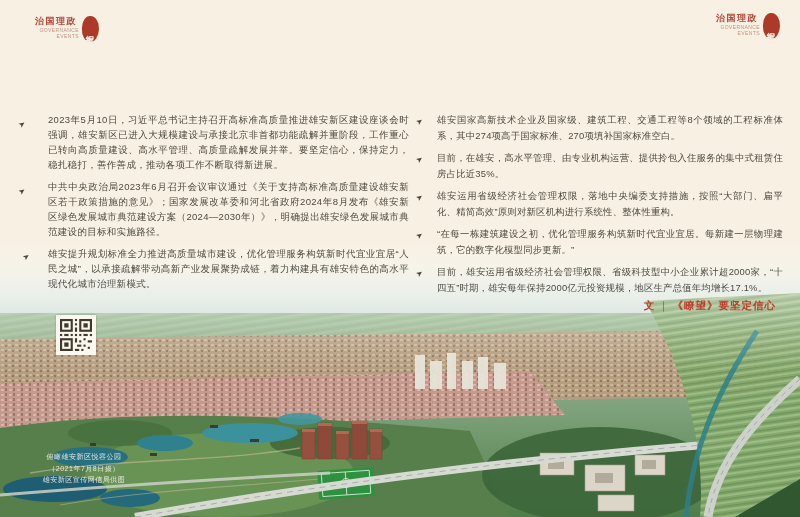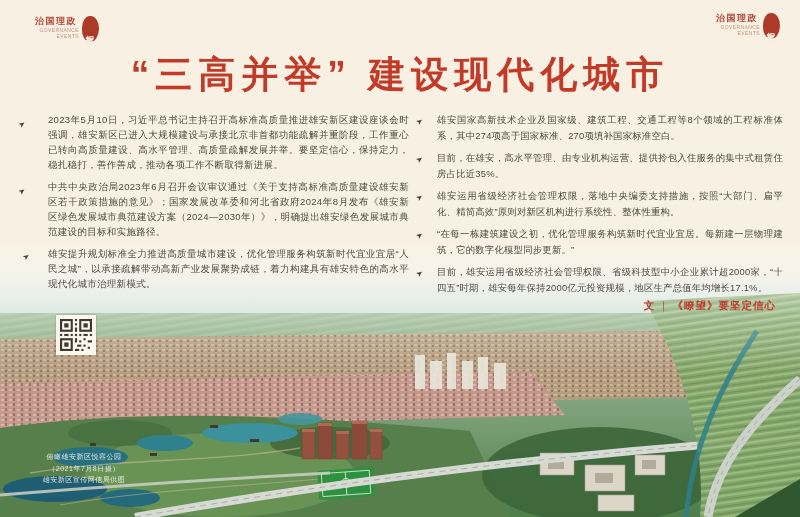--- a/index.html
+++ b/index.html
@@ -68,21 +68,20 @@
   <div class="logo logo-right">
     <div class="logo-txt">
       <span class="logo-title">治国理政</span>
       <span class="logo-sub">GOVERNANCE EVENTS</span>
     </div>
     <div class="seal">
       <span class="seal-text">纪事</span>
     </div>
   </div>
 
-  <div class="title">“三高并举” 建设现代化城市</div>
 
   <div class="col col-left">
     <div class="para">
       <span class="bullet">➤</span>
       <span class="ptext">2023年5月10日，习近平总书记主持召开高标准高质量推进雄安新区建设座谈会时强调，雄安新区已进入大规模建设与承接北京非首都功能疏解并重阶段，工作重心已转向高质量建设、高水平管理、高质量疏解发展并举。要坚定信心，保持定力，稳扎稳打，善作善成，推动各项工作不断取得新进展。</span>
     </div>
     <div class="para">
       <span class="bullet">➤</span>
       <span class="ptext">中共中央政治局2023年6月召开会议审议通过《关于支持高标准高质量建设雄安新区若干政策措施的意见》；国家发展改革委和河北省政府2024年8月发布《雄安新区绿色发展城市典范建设方案（2024—2030年）》，明确提出雄安绿色发展城市典范建设的目标和实施路径。</span>
     </div>

